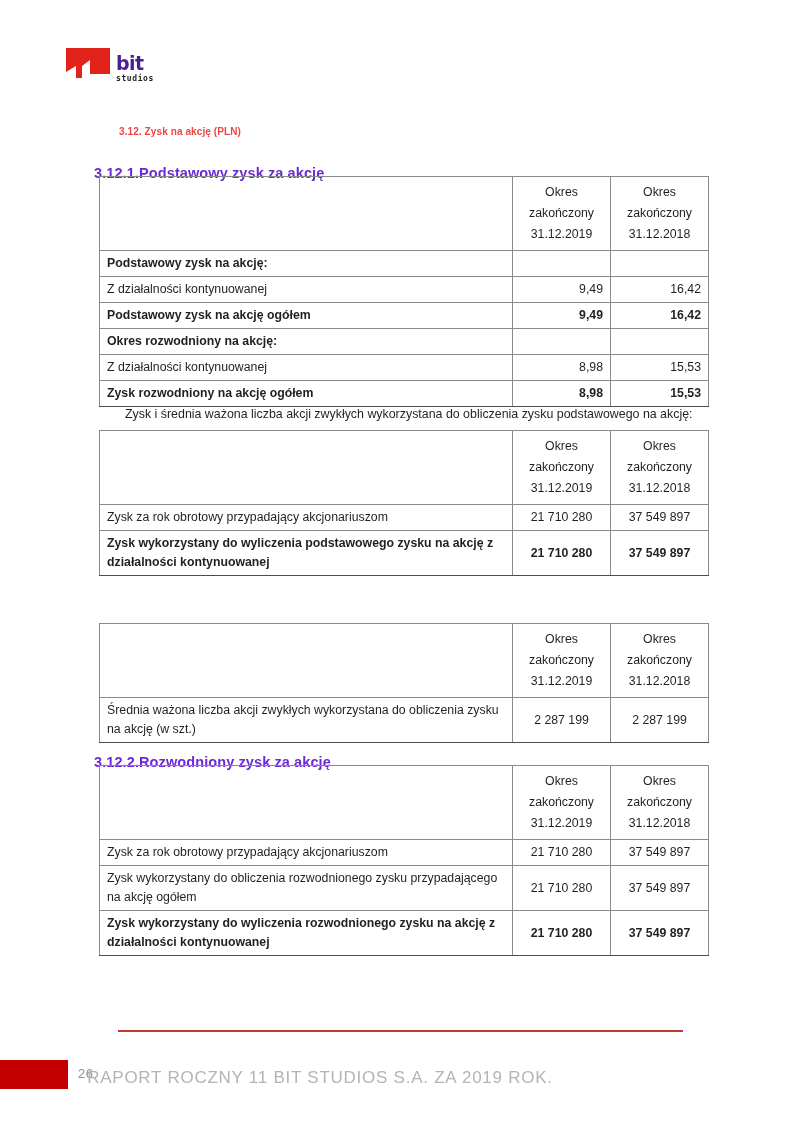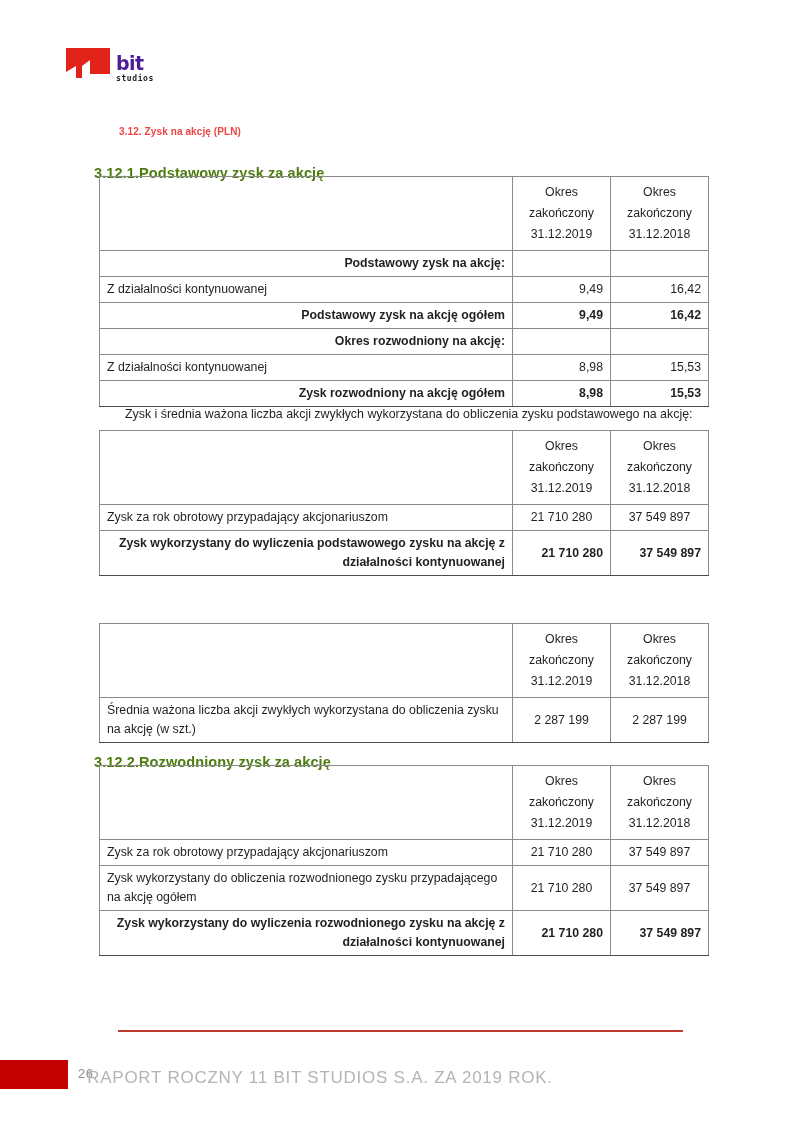--- a/index.html
+++ b/index.html
@@ -67,21 +67,21 @@
     font-weight: 700;
     color: #ef4444;
     letter-spacing: 0.1px;
     margin-left: 26px;
   }
   .h-sub {
     position: absolute;
     left: 94px;
     font-size: 14.5px;
     font-weight: 700;
-    color: #4d7c0f;
+    color: #6d28d9;
     letter-spacing: 0.1px;
   }
   .h-sub-1 { top: 150px; }
   .h-sub-2 { top: 739px; }
 
   
   .para {
     position: absolute;
     left: 99px;
     top: 392px;
@@ -113,21 +113,21 @@
   table.fin td.label      { text-align: left; }
   table.fin td.num-right  { text-align: right; }
   table.fin td.num-center { text-align: center; }
   table.fin td.hcell {
     text-align: center;
     line-height: 21px;
     padding-top: 5px;
     padding-bottom: 5px;
   }
   table.fin tr.bold td { font-weight: 700; }
-  table.fin tr.bold td { border-top-color: #595959; text-align: right; }
+  table.fin tr.bold td { border-top-color: #595959; }
   table.fin tr.last td { border-bottom-width: 1.6px; border-bottom-color: #4d4d4d; }
 
   col.c-label { width: 413px; }
   col.c-y1    { width: 98px; }
   col.c-y2    { width: 98px; }
 
   #table-basic-eps    { top: 176px; }
   #table-basic-profit { top: 430px; }
   #table-wavg-shares  { top: 623px; }
   #table-diluted      { top: 765px; }

